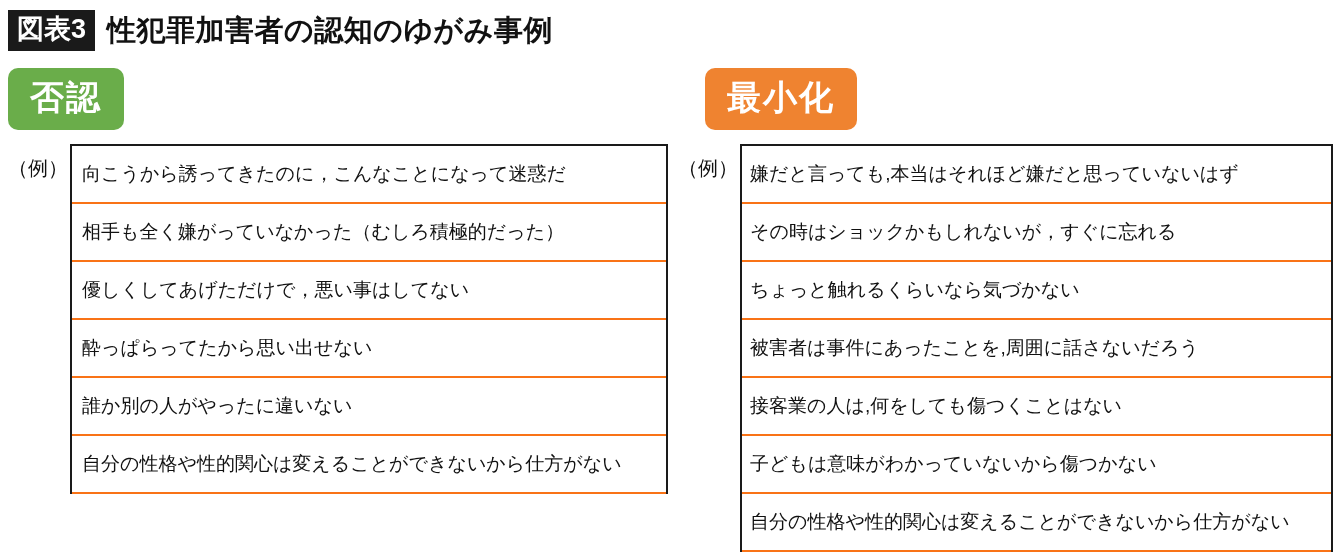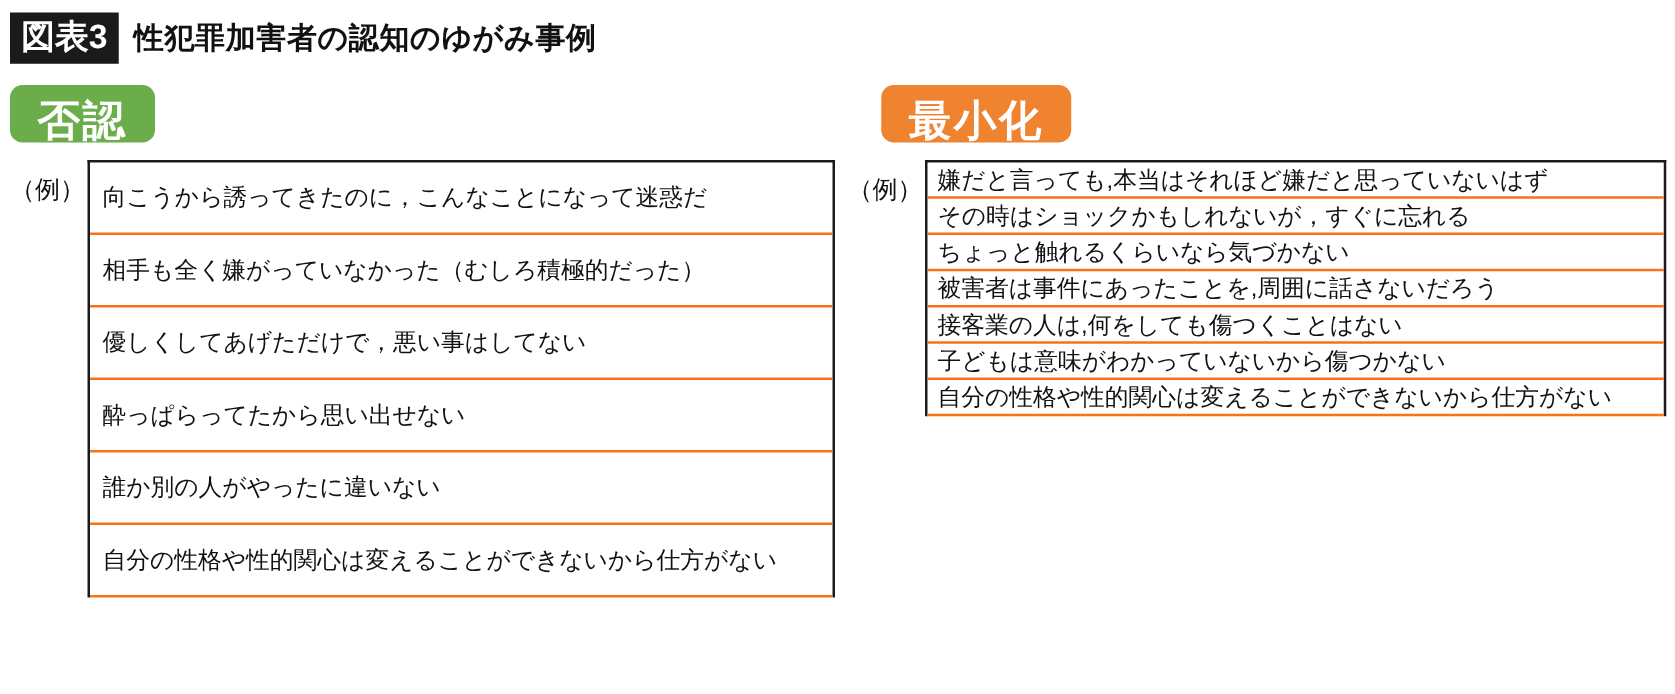--- a/index.html
+++ b/index.html
@@ -28,21 +28,21 @@
   .title-badge {
     background: #1a1a1a;
     color: #ffffff;
     font-size: 27px;
     font-weight: bold;
     line-height: 1;
     padding: 6px 9px 8px 9px;
     letter-spacing: 0px;
   }
   .title-text {
-    font-size: 24px;
+    font-size: 29px;
     font-weight: bold;
     color: #111111;
     line-height: 1;
     letter-spacing: 0.5px;
   }
 
   
   .column {
     position: absolute;
     top: 68px;
@@ -50,21 +50,21 @@
   .column.left  { left: 8px;  width: 660px; }
   .column.right { left: 678px; width: 655px; }
 
   .cat-badge {
     display: inline-block;
     color: #ffffff;
     font-size: 34px;
     font-weight: bold;
     line-height: 1;
     border-radius: 10px;
-    padding: 12px 22px 0 22px;
+    padding: 12px 22px 16px 22px;
     letter-spacing: 2px;
   }
   .cat-badge.green  { background: #6aad4a; }
   .cat-badge.orange { background: #ef8330; margin-left: 27px; }
 
   .list-wrap {
     display: flex;
     align-items: flex-start;
     margin-top: 14px;
   }
@@ -87,21 +87,21 @@
     font-size: 19px;
     color: #111111;
     display: flex;
     align-items: center;
     box-sizing: border-box;
     padding: 0 8px;
     white-space: nowrap;
     overflow: hidden;
   }
   .items.left-items  .item { height: 58px; padding-left: 10px; }
-  .items.right-items .item { height: 29px; padding-left: 8px; }
+  .items.right-items .item { height: 58px; padding-left: 8px; }
 
   .items.left-items  { width: 596px; }
   .items.right-items { width: 596px; }
 </style>
 </head>
 <body>
 
 <div class="title-row">
   <span class="title-badge">図表3</span>
   <span class="title-text">性犯罪加害者の認知のゆがみ事例</span>

